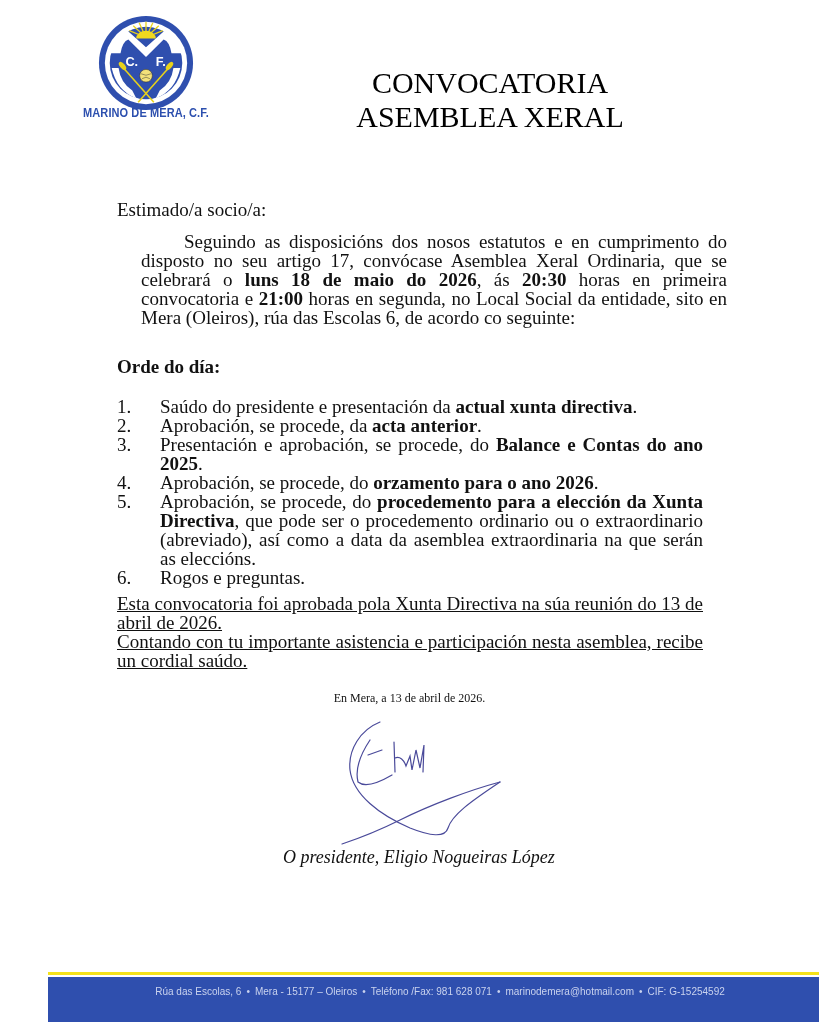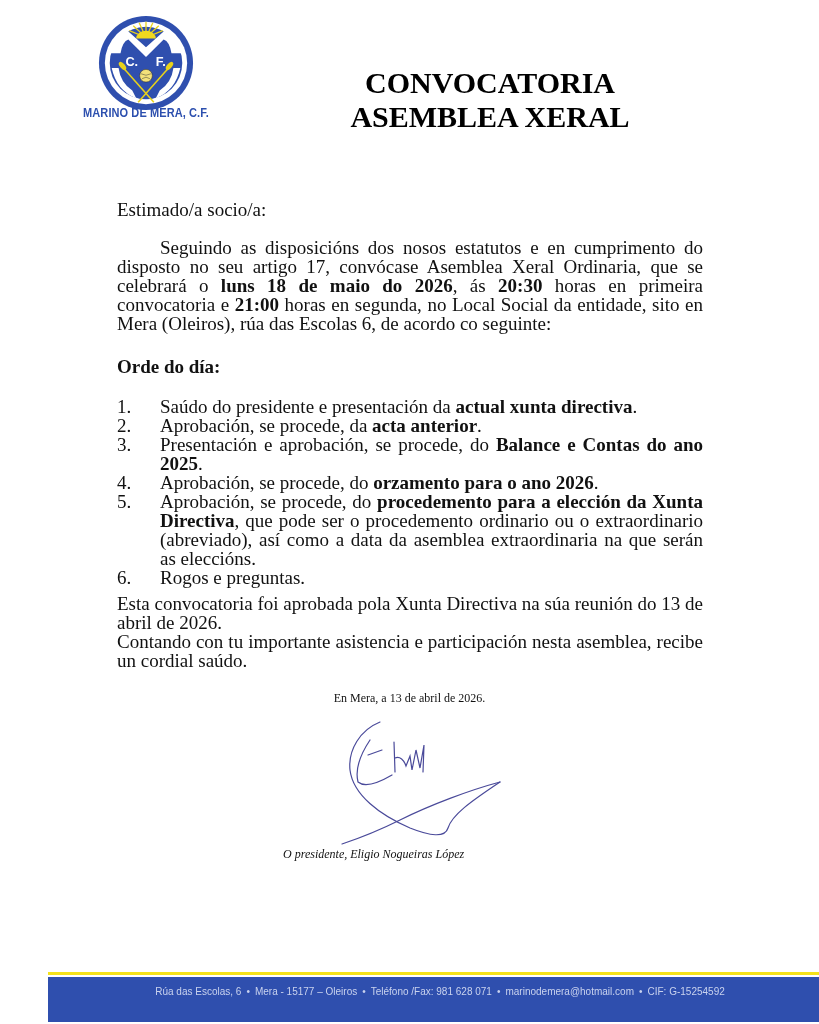--- a/index.html
+++ b/index.html
@@ -6,37 +6,37 @@
   body { width:819px; height:1024px; position:relative; overflow:hidden;
          font-family:"Liberation Serif", serif; color:#111; }
   .page { position:absolute; left:0; top:0; width:819px; height:1024px; background:#fff; }
 
   .logo { position:absolute; left:97px; top:14px; width:98px; height:98px; }
   .club-name { position:absolute; left:80px; top:106px; width:150px; text-align:center;
                font-family:"Liberation Sans", sans-serif; font-weight:bold; font-size:12.5px;
                color:#2c4fae; letter-spacing:0.1px; transform:scaleX(0.88); transform-origin:left center; white-space:nowrap; }
 
   .title { position:absolute; left:340px; top:66px; width:300px; text-align:center;
-           font-weight:bold; font-size:30px; line-height:34px; color:#000; }
+           font-weight:normal; font-size:30px; line-height:34px; color:#000; }
   .title div { white-space:nowrap; }
 
   .body { position:absolute; left:117px; width:586px; font-size:19px; line-height:19px; }
   .greeting { top:200px; }
-  .intro { top:238px; text-align:justify; text-indent:43px; }
+  .intro { top:232px; text-align:justify; text-indent:43px;margin-left:24px; }
   .order-heading { top:357px; font-weight:bold; }
   .agenda { top:397px; }
   .agenda .item { display:flex; }
   .agenda .num { width:43px; flex:0 0 43px; }
   .agenda .txt { flex:1; text-align:justify; }
   .closing { top:594px; text-align:justify; }
-  .closing p { margin:0; }
+  .closing p { margin:0;text-decoration:underline; }
 
   .place-date { position:absolute; left:0; width:819px; top:691px; text-align:center; font-size:12px; }
   .signature { position:absolute; left:320px; top:710px; width:230px; height:140px; }
-  .signer { position:absolute; left:283px; top:847px; font-style:italic; font-size:12px; white-space:nowrap; }
+  .signer { position:absolute; left:283px; top:847px; font-style:italic; font-size:18px; white-space:nowrap; }
 
   .footer { position:absolute; left:48px; top:972px; width:784px; height:50px; }
   .footer .stripe { position:absolute; left:0; top:0; width:100%; height:3px; background:#f4e21a; }
   .footer .white { position:absolute; left:0; top:3px; width:100%; height:2px; background:#fff; }
   .footer .bar { position:absolute; left:0; top:5px; width:100%; height:45px; background:#2f4fae; }
   .footer .text { position:absolute; left:0; top:14px; width:100%; text-align:center;
                   font-family:"Liberation Sans", sans-serif; font-size:10px; color:#c9d2ee; white-space:nowrap; }
   .footer .sep { margin:0 5px; }
   b { font-weight:bold; }
 </style>

